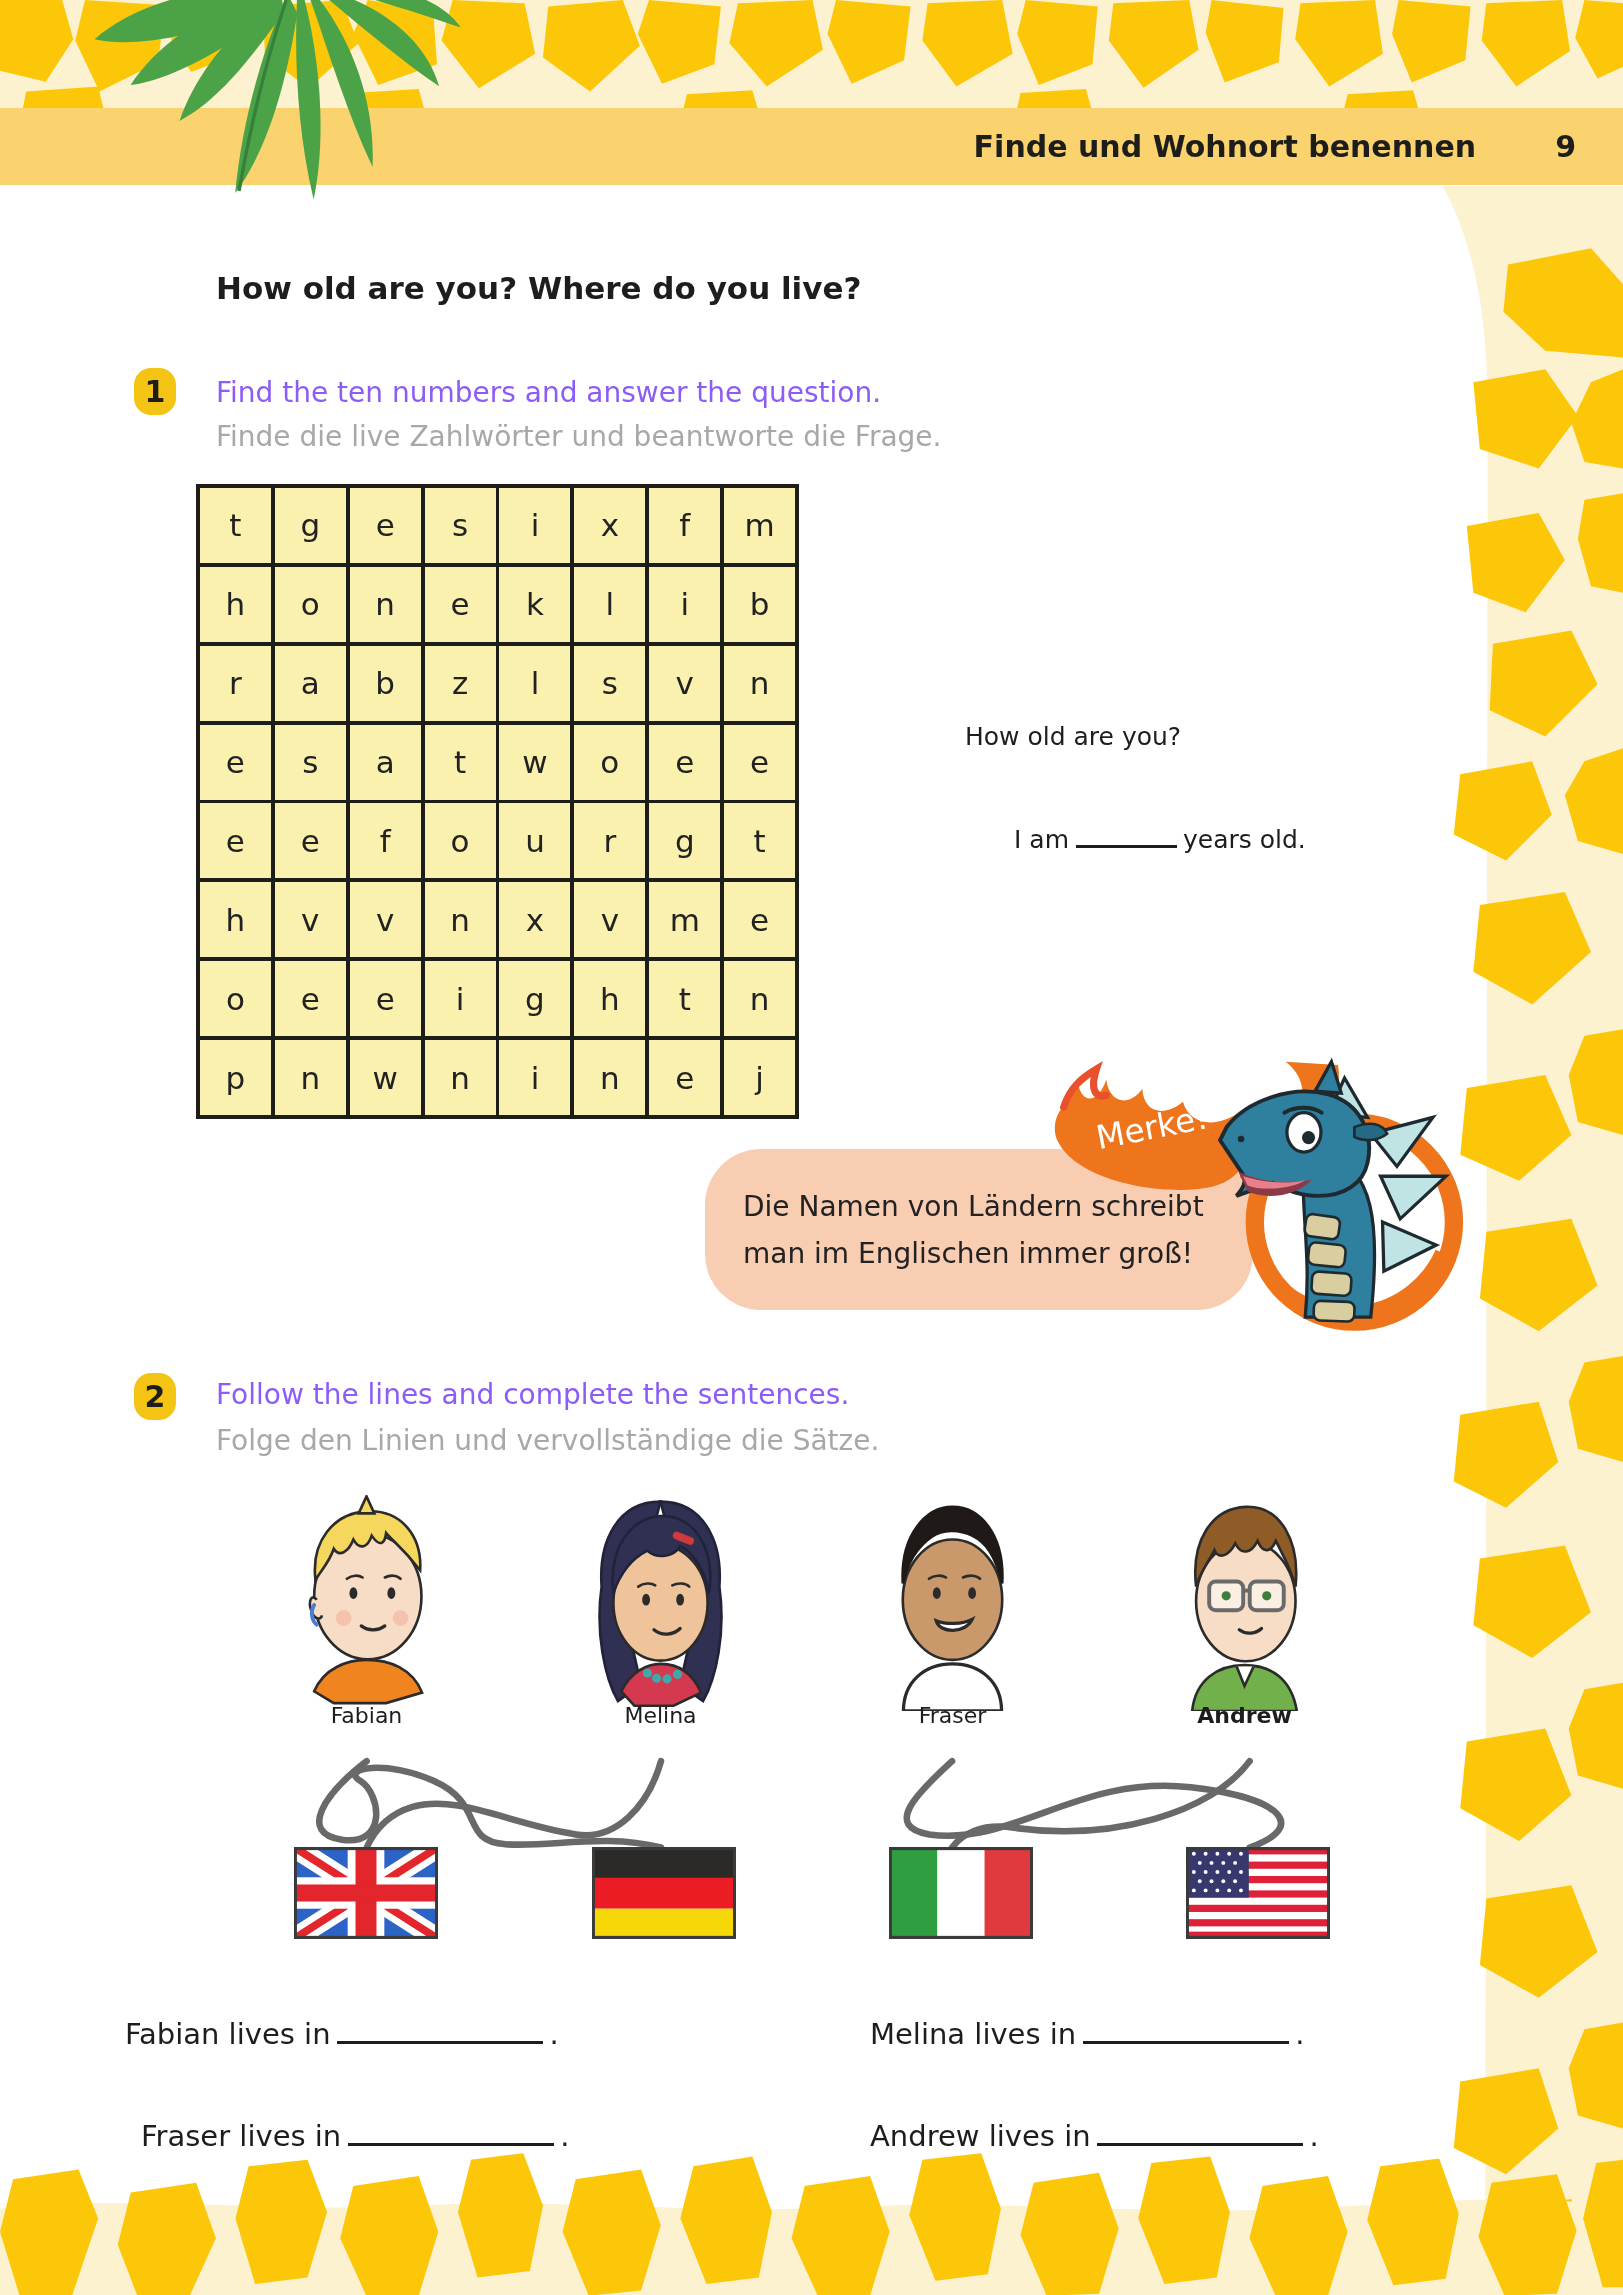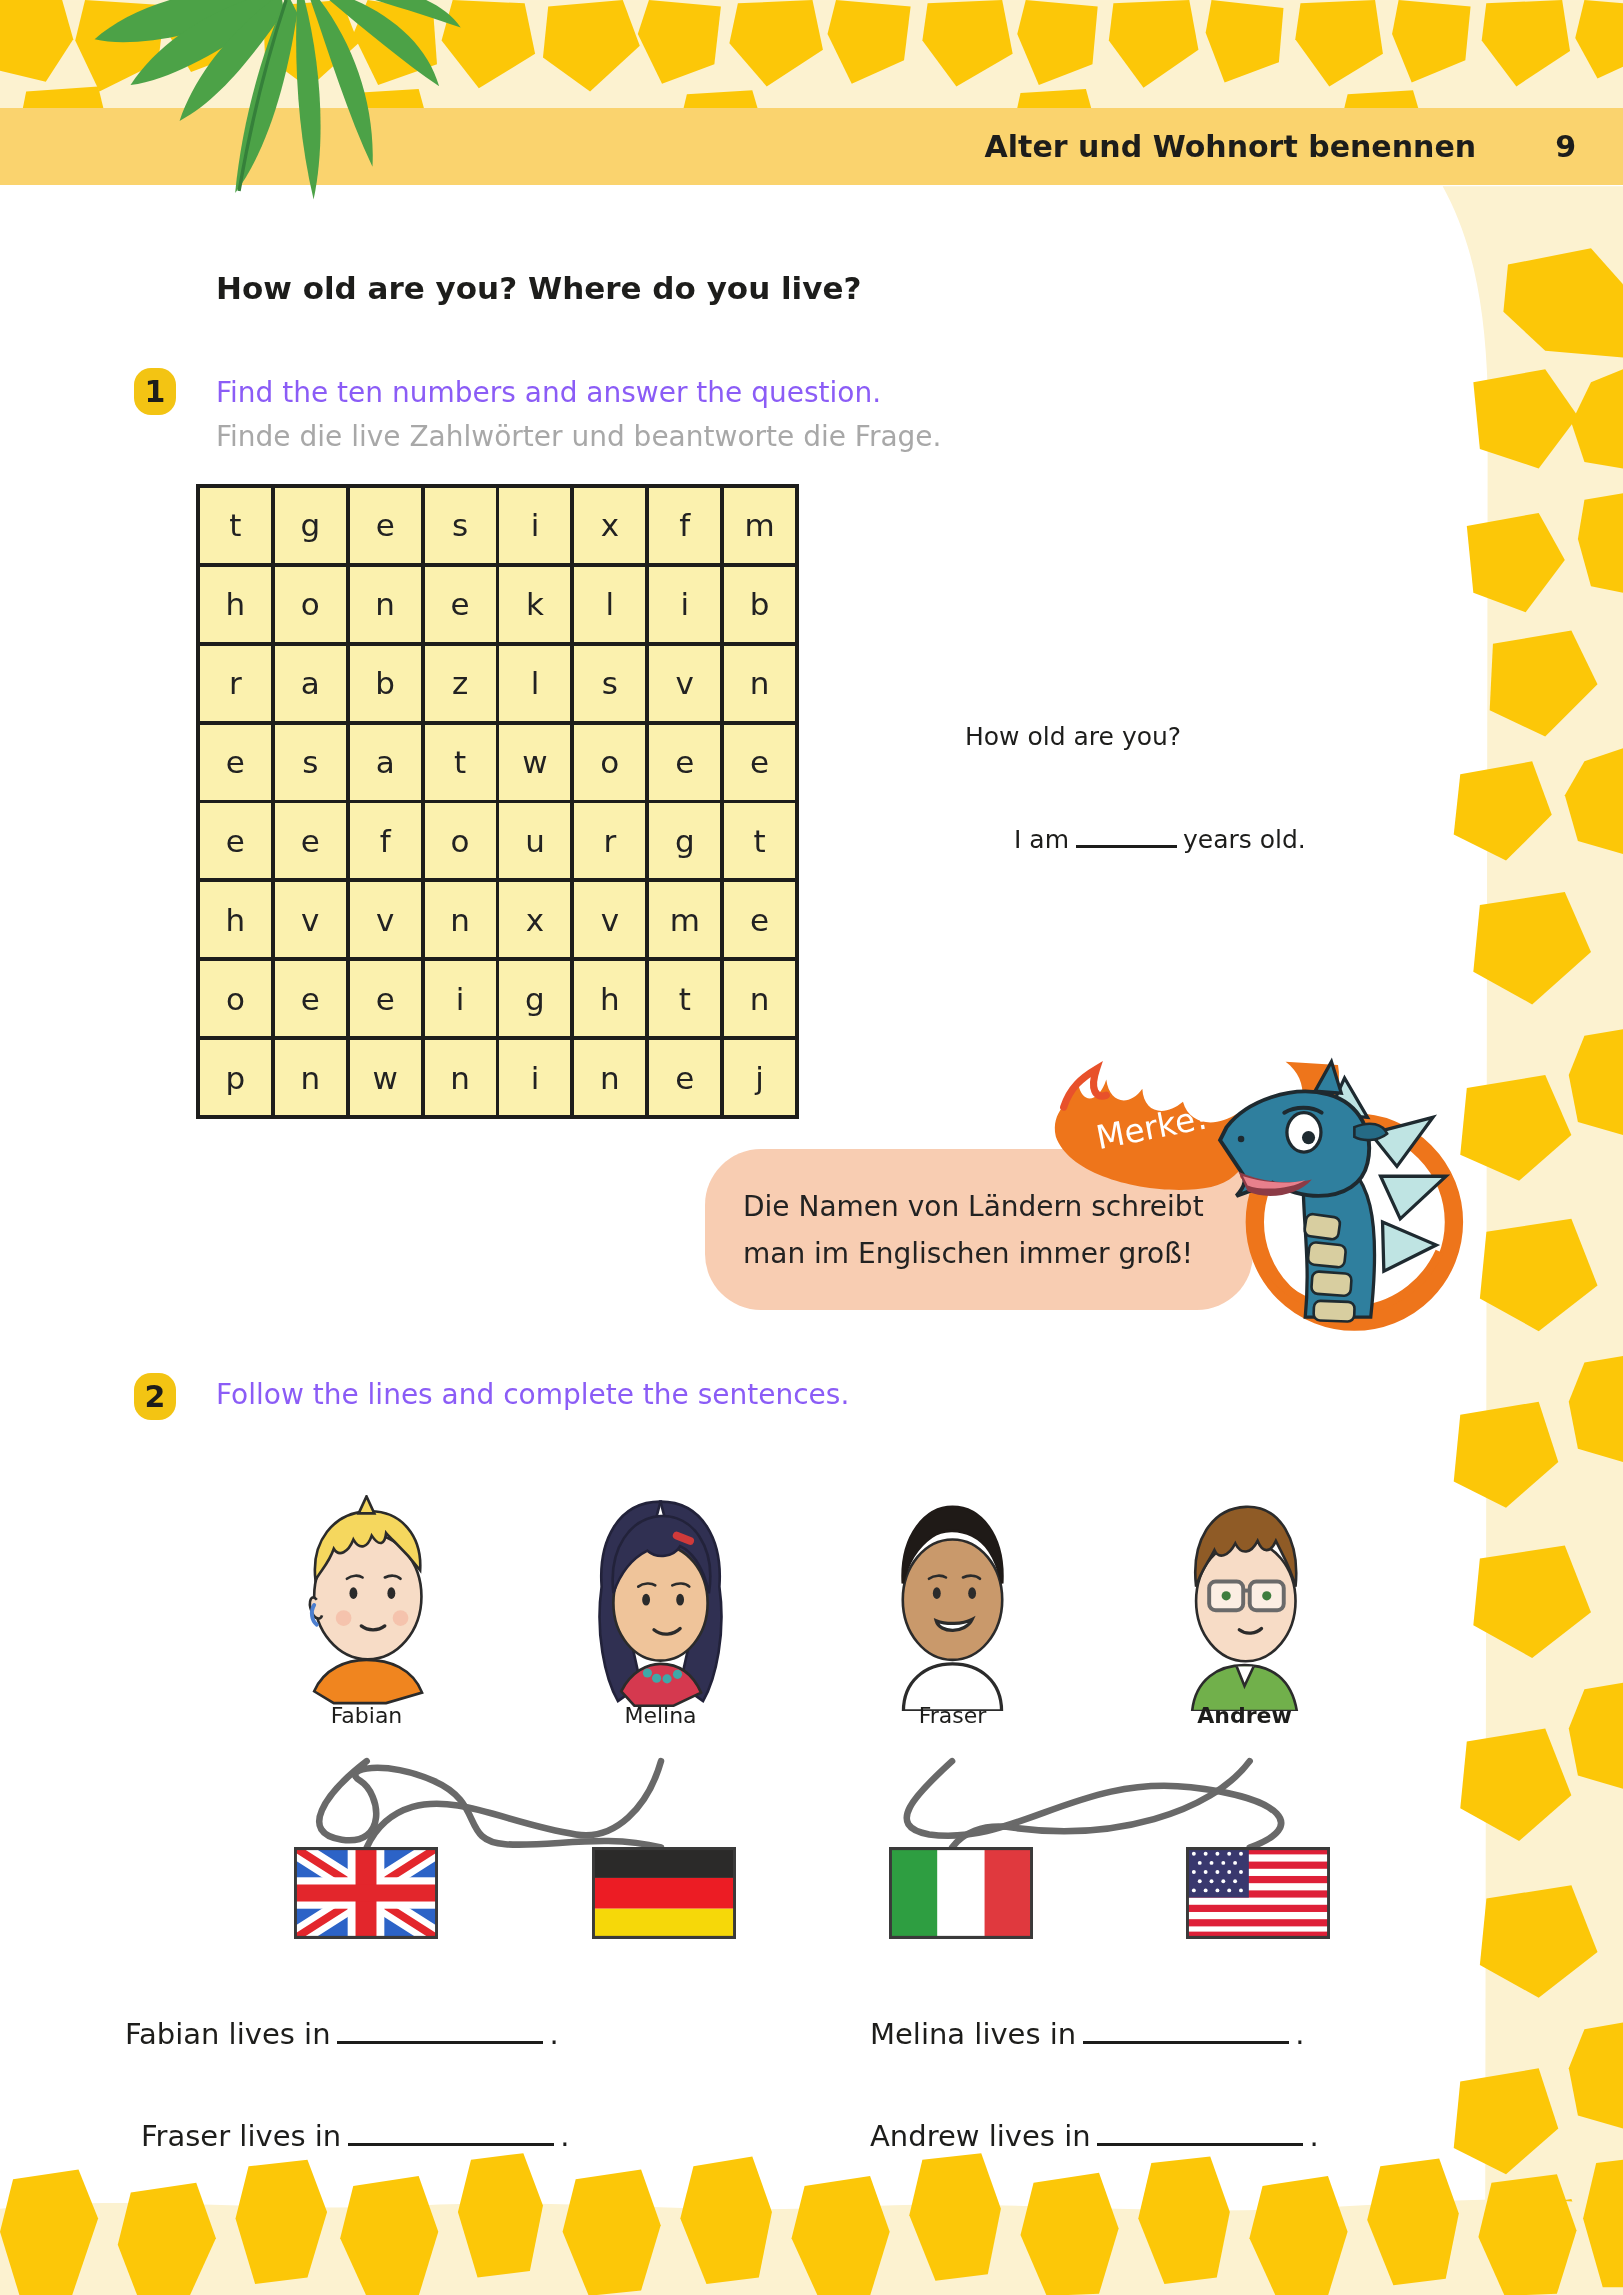--- a/index.html
+++ b/index.html
@@ -69,21 +69,21 @@
       <polygon points="2422,0 2481,5 2481,102 2442,120 2408,58"></polygon>
       <polygon points="40,140 150,132 158,165 35,165"></polygon>
       <polygon points="540,142 640,136 648,165 535,165"></polygon>
       <polygon points="1050,144 1150,138 1158,165 1045,165"></polygon>
       <polygon points="1560,142 1660,136 1668,165 1555,165"></polygon>
       <polygon points="2060,144 2160,138 2168,165 2055,165"></polygon>
     </g>
   </svg>
 
   <div class="abs header-bar">
-    <span class="header-title">Alter und Wohnort benennen</span>
+    <span class="header-title">Finde und Wohnort benennen</span>
     <span class="header-page">9</span>
   </div>
 
   <svg class="abs right-band" viewBox="0 0 381 3225">
     <path d="M381,0 L105,0 C152,85 170,185 174,310 L170,3225 L381,3225 Z" fill="#fcf2d0"></path>
     <g fill="#fcc708">
       <polygon points="205,120 332,95 381,150 381,262 262,252 198,192"></polygon>
       <polygon points="152,300 262,280 312,352 252,432 162,402"></polygon>
       <polygon points="332,300 381,280 381,432 322,422 302,362"></polygon>
       <polygon points="142,520 252,500 292,572 232,652 152,622"></polygon>
@@ -271,20 +271,21 @@
     <circle cx="155" cy="126" r="10" fill="#1e2a30"></circle>
     <path d="M118,88 C135,78 160,78 175,88" fill="none" stroke="#1e2a30" stroke-width="6" stroke-linecap="round"></path>
 
     <circle cx="52" cy="128" r="5" fill="#1e2a30"></circle>
   </svg>
 
   <div class="abs badge" style="left:134px;top:1373px;">
     <span>2</span>
   </div>
   <div class="abs instr-en" style="left:216px;top:1378px;">Follow the lines and complete the sentences.</div>
+  <div class="abs instr-de" style="left:216px;top:1424px;">Folge den Linien und vervollständige die Sätze.</div>
 
   <svg class="abs avatar" style="left:288px;" viewBox="0 0 240 330">
     <path d="M40,300 C55,265 90,252 120,252 C155,252 190,265 205,302 L150,318 L70,318 Z" fill="#f0851f" stroke="#2b2b2b" stroke-width="4"></path>
     <ellipse cx="122" cy="155" rx="82" ry="96" fill="#f7dcc6" stroke="#2b2b2b" stroke-width="4"></ellipse>
     <path d="M42,130 C35,70 70,28 120,25 C175,22 205,65 202,115 C175,80 160,70 150,58 C148,75 140,80 128,62 C122,80 110,85 100,68 C92,88 78,95 70,82 C62,105 50,115 42,130 Z" fill="#f5d75e" stroke="#2b2b2b" stroke-width="4"></path>
     <path d="M108,28 L120,2 L132,28 Z" fill="#f5d75e" stroke="#2b2b2b" stroke-width="4"></path>
     <path d="M44,160 C36,150 30,162 36,178 C40,190 50,192 52,184" fill="#f7dcc6" stroke="#2b2b2b" stroke-width="4"></path>
     <path d="M40,168 C34,178 36,192 44,198" fill="none" stroke="#4d7fd0" stroke-width="6" stroke-linecap="round"></path>
     <ellipse cx="100" cy="150" rx="6" ry="9" fill="#2b2b2b"></ellipse>
     <ellipse cx="158" cy="150" rx="6" ry="9" fill="#2b2b2b"></ellipse>

